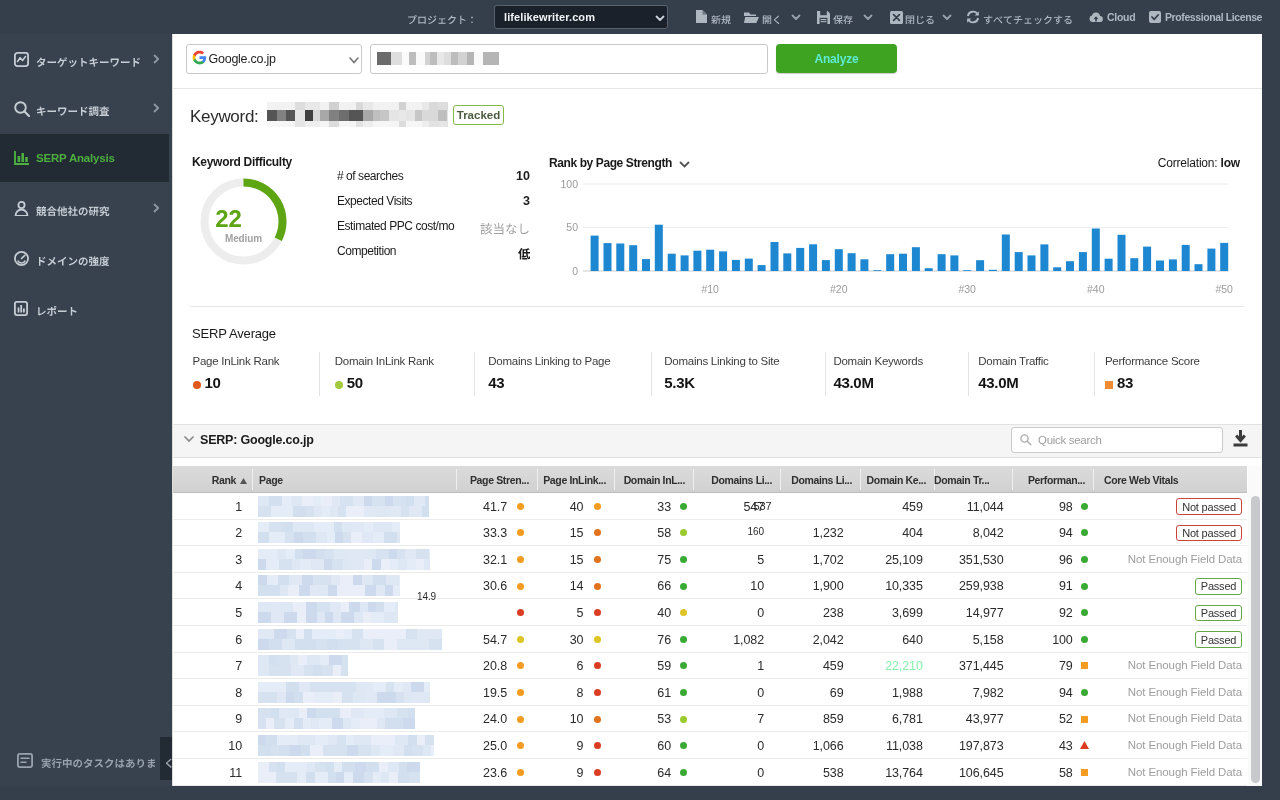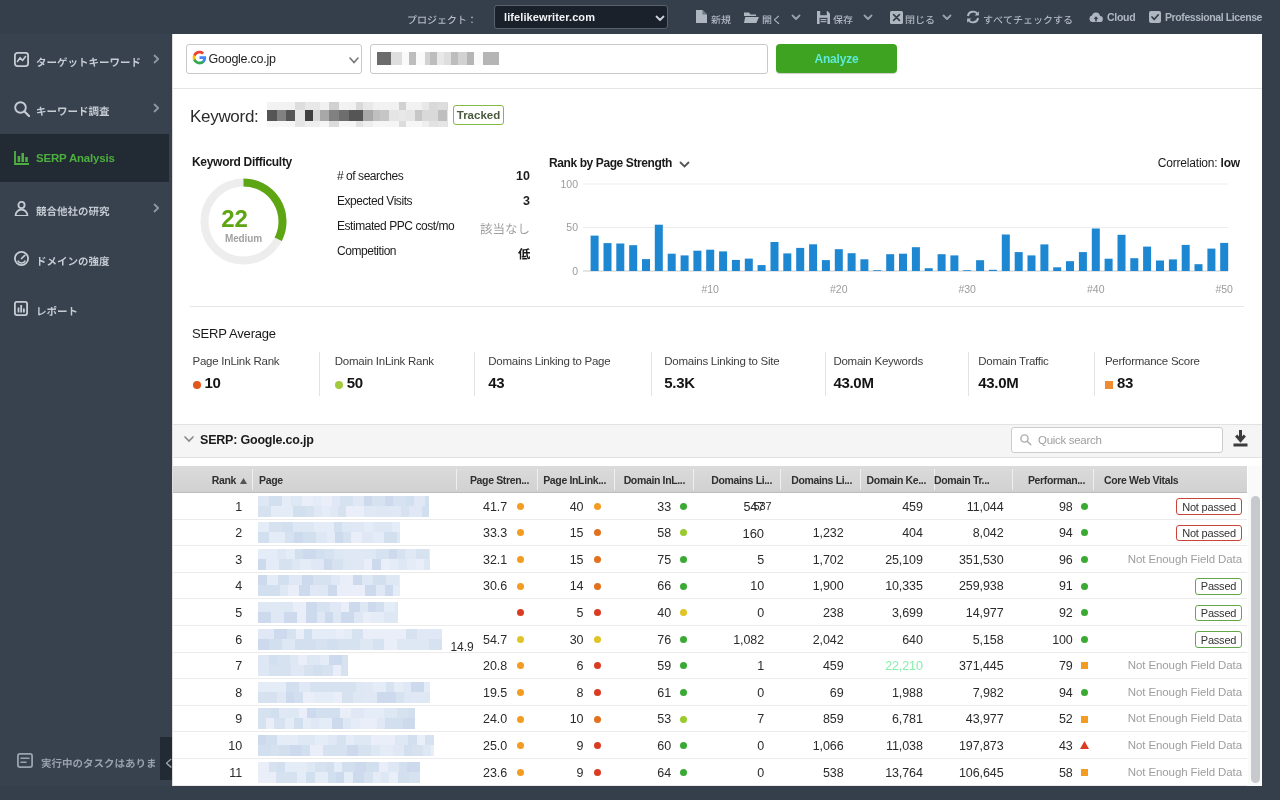--- a/index.html
+++ b/index.html
@@ -271,21 +271,21 @@
     <rect x="180" y="8" width="7" height="11" fill="#e5e5e5"></rect>
     <rect x="180" y="19" width="7" height="6" fill="#bfbfbf" opacity="0.45"></rect>
   </svg>
 <div class="abs" style="left:453px;top:105px;width:51px;height:20px;border:1.5px solid #83b945;border-radius:3px"></div>
 <div class="abs flex" style="left:453px;top:105px;width:51px;height:20px;justify-content:center;font-size:11.5px;font-weight:bold;color:#4c5b3f">Tracked</div>
 <div class="abs" style="left:192px;top:154.5px;font-size:12px;font-weight:bold;letter-spacing:-0.3px;color:#1a1a1a">Keyword Difficulty</div>
 <svg class="abs" style="left:199px;top:177px" width="90" height="90">
     <circle cx="44.5" cy="44.5" r="39" stroke="#ededed" stroke-width="8" fill="none"></circle>
     <path d="M 44.50 5.50 A 39 39 0 0 1 79.25 62.21" stroke="#5da512" stroke-width="8" fill="none"></path>
   </svg>
-<div class="abs" style="left:190px;top:205px;width:89px;text-align:center;font-size:24px;font-weight:bold;letter-spacing:-0.2px;color:#5da512">22</div>
+<div class="abs" style="left:184px;top:205px;width:89px;text-align:center;font-size:24px;font-weight:bold;letter-spacing:-0.2px;color:#5da512">22</div>
 <div class="abs" style="left:199px;top:232.5px;width:89px;text-align:center;font-size:10px;font-weight:bold;letter-spacing:-0.1px;color:#a2a2a2">Medium</div>
 <div class="abs" style="left:337px;top:169px;font-size:12px;letter-spacing:-0.45px;color:#1c1c1c"># of searches</div>
 <div class="abs" style="left:337px;top:194px;font-size:12px;letter-spacing:-0.45px;color:#1c1c1c">Expected Visits</div>
 <div class="abs" style="left:337px;top:219px;font-size:12px;letter-spacing:-0.45px;color:#1c1c1c">Estimated PPC cost/mo</div>
 <div class="abs" style="left:337px;top:244px;font-size:12px;letter-spacing:-0.45px;color:#1c1c1c">Competition</div>
 <div class="abs" style="left:430px;top:168.5px;width:100px;text-align:right;font-size:12.5px;font-weight:bold;color:#1c1c1c">10</div>
 <div class="abs" style="left:430px;top:193.5px;width:100px;text-align:right;font-size:12.5px;font-weight:bold;color:#1c1c1c">3</div>
 <div class="abs" style="left:480px;top:219px">
     <svg width="50" height="16" viewBox="0 0 50 16" style="display:block">
       <path d="M1.0 7.8V8.5H4.6V7.8ZM1.1 4.4V5.2H4.5V4.4ZM1.0 9.4V10.2H4.6V9.4ZM0.5 6.1V6.9H4.9V6.1ZM5.2 8.5C6.0 9.0 6.9 9.7 7.5 10.3C6.7 10.9 5.9 11.4 5.1 11.8C5.3 12.0 5.6 12.3 5.7 12.5C7.8 11.5 9.8 9.7 11.0 7.7L10.2 7.3C9.7 8.1 9.0 8.9 8.2 9.7C7.9 9.4 7.5 9.1 7.2 8.8C7.7 8.2 8.3 7.3 8.8 6.6L8.7 6.5H12.1V5.7H9.0V4.0H8.1V5.7H5.1V6.5H7.7C7.4 7.1 7.0 7.8 6.5 8.3L5.8 7.8ZM11.0 9.8C9.8 12.0 7.4 13.8 4.8 14.7C5.0 14.9 5.2 15.3 5.4 15.5C6.8 15.0 8.0 14.2 9.1 13.3C10.0 14.1 10.9 14.9 11.4 15.5L12.1 14.9C11.6 14.3 10.7 13.5 9.8 12.8C10.6 12.0 11.3 11.2 11.9 10.2ZM1.0 11.1V15.4H1.8V14.8H4.6V11.1ZM1.8 11.9H3.8V14.0H1.8Z M14.0 4.9C14.7 5.8 15.3 7.0 15.6 7.8L16.5 7.4C16.2 6.6 15.6 5.4 14.9 4.5ZM22.5 4.4C22.1 5.4 21.5 6.7 20.9 7.6L21.7 7.9C22.3 7.1 23.0 5.8 23.5 4.8ZM13.9 14.0V15.0H22.4V15.5H23.4V8.4H19.2V4.0H18.2V8.4H14.2V9.4H22.4V11.2H14.6V12.1H22.4V14.0Z M36.1 8.8 36.6 7.9C36.1 7.5 34.6 6.7 33.7 6.3L33.2 7.0C34.1 7.4 35.4 8.2 36.1 8.8ZM32.8 12.4 32.8 13.0C32.8 13.7 32.4 14.2 31.4 14.2C30.4 14.2 29.9 13.8 29.9 13.2C29.9 12.7 30.6 12.2 31.5 12.2C31.9 12.2 32.4 12.3 32.8 12.4ZM33.6 8.4H32.6C32.6 9.3 32.7 10.6 32.8 11.6C32.4 11.5 31.9 11.5 31.5 11.5C30.1 11.5 29.0 12.2 29.0 13.3C29.0 14.6 30.1 15.1 31.5 15.1C33.1 15.1 33.7 14.3 33.7 13.3L33.7 12.8C34.5 13.2 35.2 13.8 35.7 14.2L36.3 13.4C35.6 12.8 34.7 12.2 33.7 11.8L33.6 9.8C33.6 9.3 33.6 8.9 33.6 8.4ZM30.6 4.6 29.5 4.5C29.5 5.2 29.3 5.9 29.1 6.6C28.7 6.7 28.2 6.7 27.7 6.7C27.2 6.7 26.7 6.7 26.2 6.6L26.3 7.5C26.8 7.6 27.3 7.6 27.7 7.6C28.1 7.6 28.5 7.6 28.9 7.5C28.3 9.0 27.2 11.0 26.2 12.2L27.1 12.7C28.1 11.4 29.2 9.2 29.9 7.4C30.7 7.3 31.5 7.2 32.1 7.0L32.1 6.0C31.5 6.3 30.8 6.4 30.1 6.5C30.4 5.8 30.5 5.0 30.6 4.6Z M41.8 4.8 40.5 4.8C40.6 5.1 40.6 5.6 40.6 6.0C40.6 7.3 40.5 10.5 40.5 12.3C40.5 14.4 41.7 15.1 43.5 15.1C46.2 15.1 47.9 13.6 48.7 12.4L48.0 11.5C47.1 12.8 45.8 14.1 43.5 14.1C42.4 14.1 41.5 13.6 41.5 12.2C41.5 10.4 41.6 7.4 41.6 6.0C41.6 5.6 41.7 5.2 41.8 4.8Z" fill="#9e9e9e"></path>
@@ -512,21 +512,21 @@
     <rect x="115" y="10" width="11" height="11" fill="#e4ecf7"></rect>
     <rect x="126" y="10" width="13" height="11" fill="#d2dfee"></rect>
     <rect x="139" y="10" width="11" height="11" fill="#dee7f4"></rect>
   </svg>
 <div class="abs" style="left:417.0px;top:526.1px;width:90px;text-align:right;font-size:12.5px;letter-spacing:-0.1px;color:#2b2b2b">33.3</div>
 <div class="abs" style="left:516.5px;top:529.4px;width:7px;height:7px;border-radius:50%;background:#f49b21"></div>
 <div class="abs" style="left:493.4px;top:526.1px;width:90px;text-align:right;font-size:12.5px;letter-spacing:-0.1px;color:#2b2b2b">15</div>
 <div class="abs" style="left:593.5px;top:529.4px;width:7px;height:7px;border-radius:50%;background:#e2711d"></div>
 <div class="abs" style="left:581.0px;top:526.1px;width:90px;text-align:right;font-size:12.5px;letter-spacing:-0.1px;color:#2b2b2b">58</div>
 <div class="abs" style="left:679.5px;top:529.4px;width:7px;height:7px;border-radius:50%;background:#9acb2e"></div>
-<div class="abs" style="left:674.0px;top:526.1px;width:90px;text-align:right;font-size:13px;letter-spacing:-0.1px;color:#2b2b2b">160</div>
+<div class="abs" style="left:674.0px;top:526.1px;width:90px;text-align:right;font-size:10px;letter-spacing:-0.1px;color:#2b2b2b">160</div>
 <div class="abs" style="left:753.5px;top:526.1px;width:90px;text-align:right;font-size:12.5px;letter-spacing:-0.1px;color:#2b2b2b">1,232</div>
 <div class="abs" style="left:832.8px;top:526.1px;width:90px;text-align:right;font-size:12.5px;letter-spacing:-0.1px;color:#2b2b2b">404</div>
 <div class="abs" style="left:913.5px;top:526.1px;width:90px;text-align:right;font-size:12.5px;letter-spacing:-0.1px;color:#2b2b2b">8,042</div>
 <div class="abs" style="left:1012.7px;top:526.1px;width:60px;text-align:right;font-size:12.5px;letter-spacing:-0.1px;color:#2b2b2b">94</div>
 <div class="abs" style="left:1080.5px;top:529.4px;width:7px;height:7px;border-radius:50%;background:#3aaa35"></div>
 <div class="abs flex" style="left:1176.0px;top:524.9px;width:66px;height:16.5px;border:1px solid #c9453a;border-radius:3px;justify-content:center;font-size:11px;letter-spacing:-0.2px;color:#333">Not passed</div>
 <div class="abs" style="left:173px;top:571.8px;width:1074px;height:1px;background:#ebebeb"></div>
 <div class="abs" style="left:200px;top:552.7px;width:42px;text-align:right;font-size:12.5px;letter-spacing:-0.1px;color:#2b2b2b">3</div>
 <svg class="abs" style="left:258px;top:548.7px" width="172" height="21">
     <rect x="0" y="0" width="8" height="10" fill="#e4ecf7"></rect>
@@ -650,21 +650,21 @@
     <rect x="59" y="10" width="8" height="11" fill="#dee7f4"></rect>
     <rect x="67" y="10" width="8" height="11" fill="#cddaed"></rect>
     <rect x="75" y="10" width="8" height="11" fill="#dee7f4"></rect>
     <rect x="83" y="10" width="13" height="11" fill="#cddaed"></rect>
     <rect x="96" y="10" width="9" height="11" fill="#dee7f4"></rect>
     <rect x="105" y="10" width="8" height="11" fill="#e9eef8"></rect>
     <rect x="113" y="10" width="13" height="11" fill="#e4ecf7"></rect>
     <rect x="126" y="10" width="13" height="11" fill="#dee7f4"></rect>
     <rect x="139" y="10" width="11" height="11" fill="#dfe8f4"></rect>
   </svg>
-<div class="abs" style="left:417.0px;top:640px;width:90px;text-align:center;font-size:12px;letter-spacing:-0.1px;color:#2b2b2b">14.9</div>
+<div class="abs" style="left:417.0px;top:591px;width:90px;text-align:left;font-size:10px;letter-spacing:-0.1px;color:#2b2b2b">14.9</div>
 <div class="abs" style="left:516.5px;top:609.2px;width:7px;height:7px;border-radius:50%;background:#da3c22"></div>
 <div class="abs" style="left:493.4px;top:605.9px;width:90px;text-align:right;font-size:12.5px;letter-spacing:-0.1px;color:#2b2b2b">5</div>
 <div class="abs" style="left:593.5px;top:609.2px;width:7px;height:7px;border-radius:50%;background:#da3c22"></div>
 <div class="abs" style="left:581.0px;top:605.9px;width:90px;text-align:right;font-size:12.5px;letter-spacing:-0.1px;color:#2b2b2b">40</div>
 <div class="abs" style="left:679.5px;top:609.2px;width:7px;height:7px;border-radius:50%;background:#dfc426"></div>
 <div class="abs" style="left:674.0px;top:605.9px;width:90px;text-align:right;font-size:12.5px;letter-spacing:-0.1px;color:#2b2b2b">0</div>
 <div class="abs" style="left:753.5px;top:605.9px;width:90px;text-align:right;font-size:12.5px;letter-spacing:-0.1px;color:#2b2b2b">238</div>
 <div class="abs" style="left:832.8px;top:605.9px;width:90px;text-align:right;font-size:12.5px;letter-spacing:-0.1px;color:#2b2b2b">3,699</div>
 <div class="abs" style="left:913.5px;top:605.9px;width:90px;text-align:right;font-size:12.5px;letter-spacing:-0.1px;color:#2b2b2b">14,977</div>
 <div class="abs" style="left:1012.7px;top:605.9px;width:60px;text-align:right;font-size:12.5px;letter-spacing:-0.1px;color:#2b2b2b">92</div>

